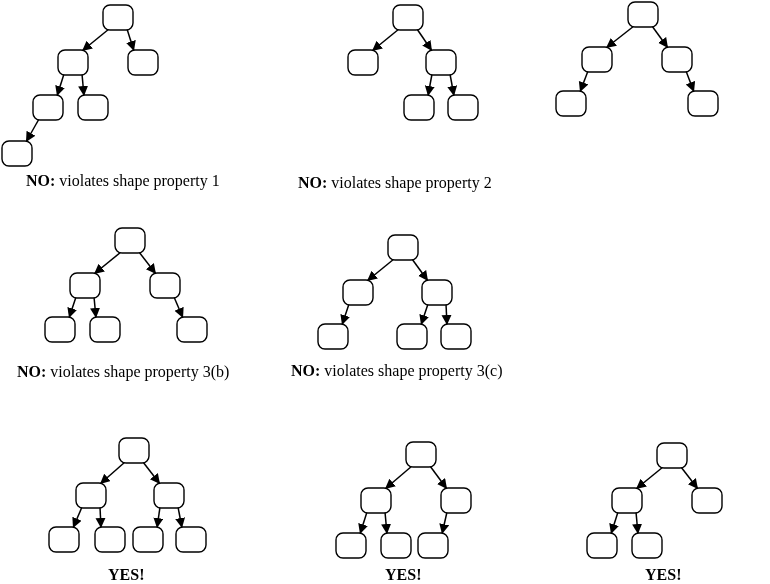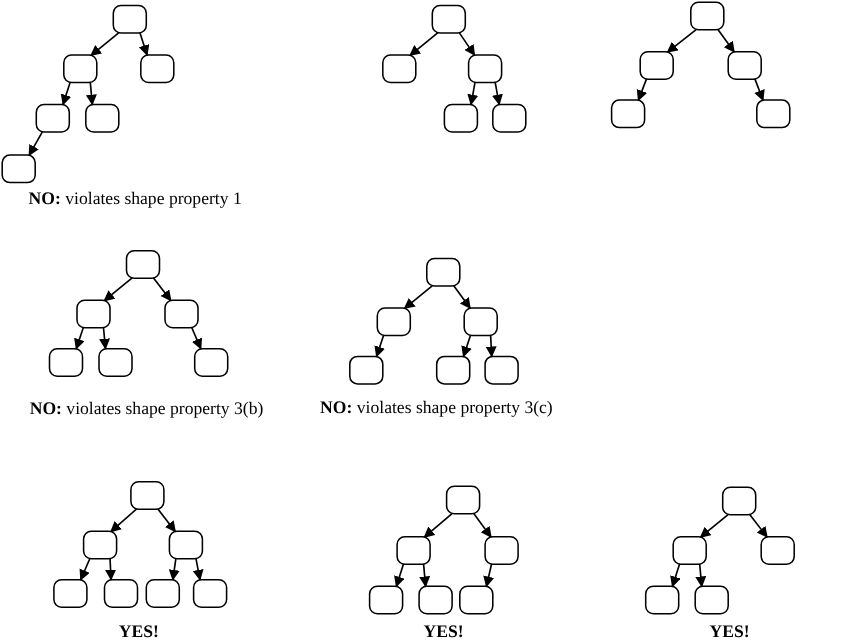--- a/index.html
+++ b/index.html
@@ -152,23 +152,24 @@
         <rect x="657" y="443" width="30" height="25" rx="7" ry="7" class="node"></rect>
         <rect x="612" y="488" width="30" height="25" rx="7" ry="7" class="node"></rect>
         <rect x="692" y="488" width="30" height="25" rx="7" ry="7" class="node"></rect>
         <rect x="587" y="533" width="30" height="25" rx="7" ry="7" class="node"></rect>
         <rect x="632" y="533" width="30" height="25" rx="7" ry="7" class="node"></rect>
       </g>
     </svg>
 
   <div class="caption" style="left: 26px; top: 173px;"><span class="cap-bold">NO:</span><span class="cap-rest"> violates shape property 1</span></div>
 
+  <div class="caption" style="left: 298px; top: 175px;"><span class="cap-bold">NO:</span><span class="cap-rest"> violates shape property 2</span></div>
 
 
-  <div class="caption" style="left: 17px; top: 364px; margin-left: 10px;"><span class="cap-bold">NO:</span><span class="cap-rest"> violates shape property 3(b)</span></div>
+  <div class="caption" style="left: 17px; top: 364px;"><span class="cap-bold">NO:</span><span class="cap-rest"> violates shape property 3(b)</span></div>
 
   <div class="caption" style="left: 291px; top: 363px;"><span class="cap-bold">NO:</span><span class="cap-rest"> violates shape property 3(c)</span></div>
 
   <div class="caption" style="left: 108px; top: 567px;"><span class="cap-bold">YES!</span><span class="cap-rest"></span></div>
 
   <div class="caption" style="left: 385px; top: 567px;"><span class="cap-bold">YES!</span><span class="cap-rest"></span></div>
 
   <div class="caption" style="left: 645px; top: 567px;"><span class="cap-bold">YES!</span><span class="cap-rest"></span></div>
 
 </div>

